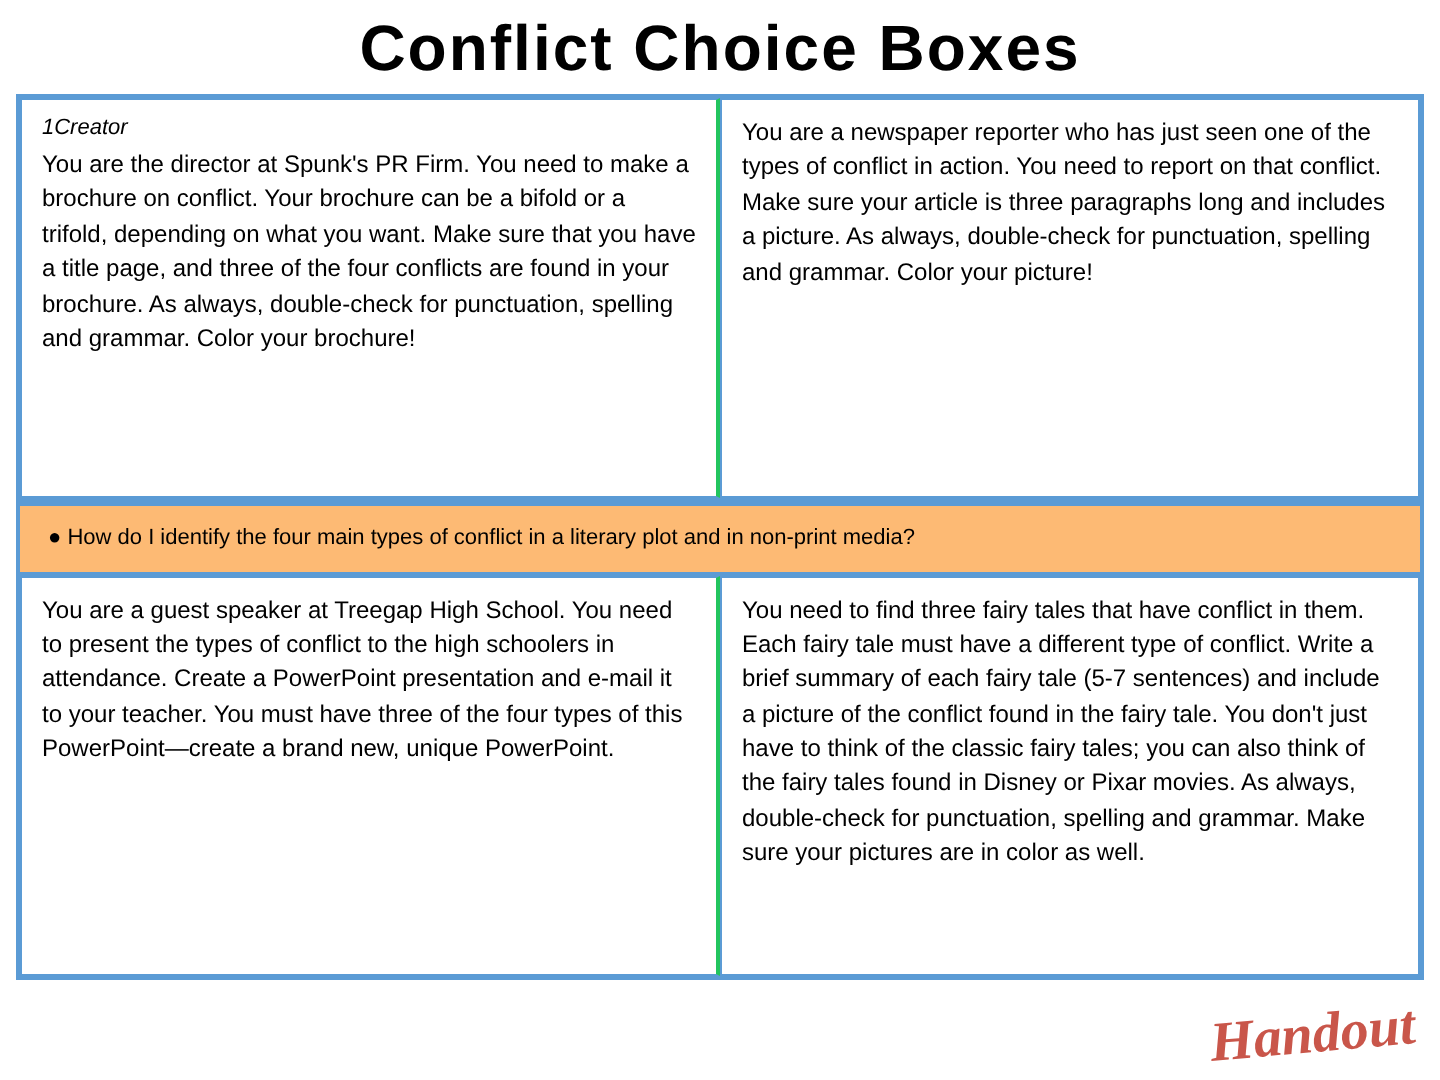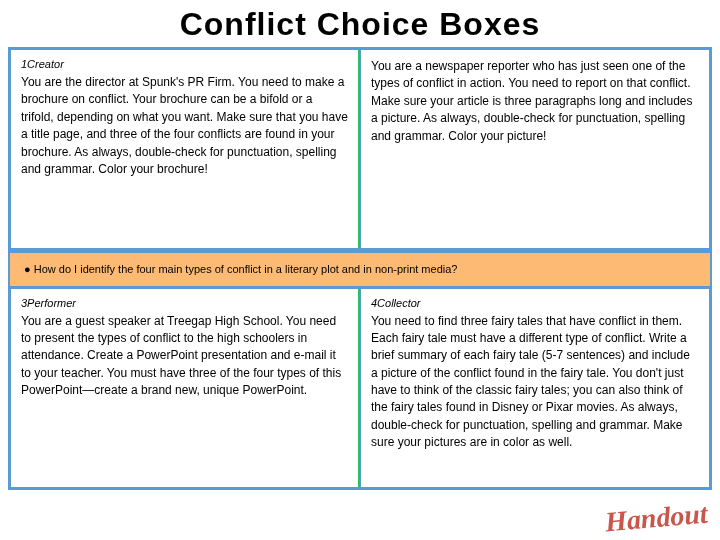--- a/index.html
+++ b/index.html
@@ -119,24 +119,22 @@
     </div>
   </div>
 
   <div class="question-bar">
     <span class="bullet">●</span>
     <span>How do I identify the four main types of conflict in a literary plot and in non-print media?</span>
   </div>
 
   <div class="bottom-grid">
     <div class="box box-left">
-      <div class="box-title">3Performer</div>
       <div class="box-content">You are a guest speaker at Treegap High School.  You need to present the types of conflict to the high schoolers in attendance.  Create a PowerPoint presentation and e-mail it to your teacher.  You must have three of the four types of this PowerPoint—create a brand new, unique PowerPoint.</div>
     </div>
     <div class="box">
-      <div class="box-title">4Collector</div>
       <div class="box-content">You need to find three fairy tales that have conflict in them.  Each fairy tale must have a different type of conflict.  Write a brief summary of each fairy tale (5-7 sentences) and include a picture of the conflict found in the fairy tale.  You don't just have to think of the classic fairy tales; you can also think of the fairy tales found in Disney or Pixar movies.  As always, double-check for punctuation, spelling and grammar.  Make sure your pictures are in color as well.</div>
     </div>
   </div>
 
   <div class="handout-watermark">Handout</div>
 
 </div>
 
 </body></html>

